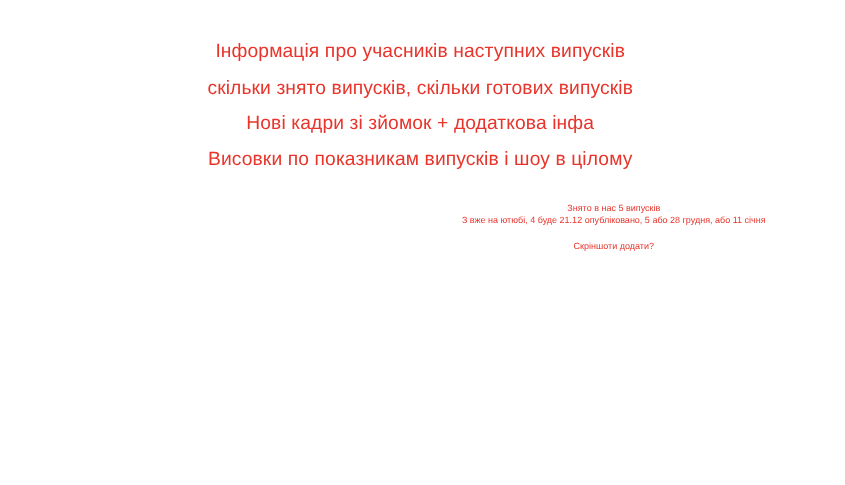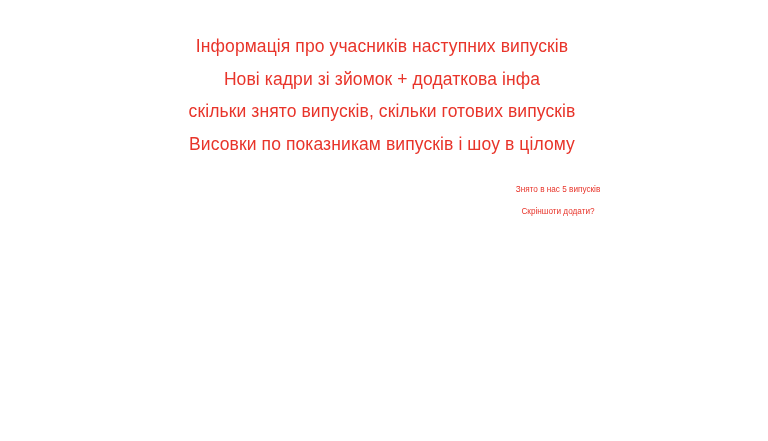--- a/index.html
+++ b/index.html
@@ -58,25 +58,26 @@
     height: 10px;
   }
 </style>
 </head>
 <body>
 
 <div class="page">
 
   <div class="headline-block">
     <p class="headline">Інформація про учасників наступних випусків</p>
+    <p class="headline">скільки знято випусків, скільки готових випусків</p>
     <p class="headline">Нові кадри зі зйомок + додаткова інфа</p>
-    <p class="headline">скільки знято випусків, скільки готових випусків</p>
     <p class="headline">Висовки по показникам випусків і шоу в цілому</p>
   </div>
 
   <div class="notes-block">
     <p class="note">Знято в нас 5 випусків</p>
+    <p class="note">З вже на ютюбі, 4 буде 21.12 опубліковано, 5 або 28 грудня, або 11 січня</p>
     <div class="note-gap"></div>
     <p class="note">Скріншоти додати?</p>
     <div class="note-gap-small"></div>
   </div>
 
 </div>
 
 </body></html>

